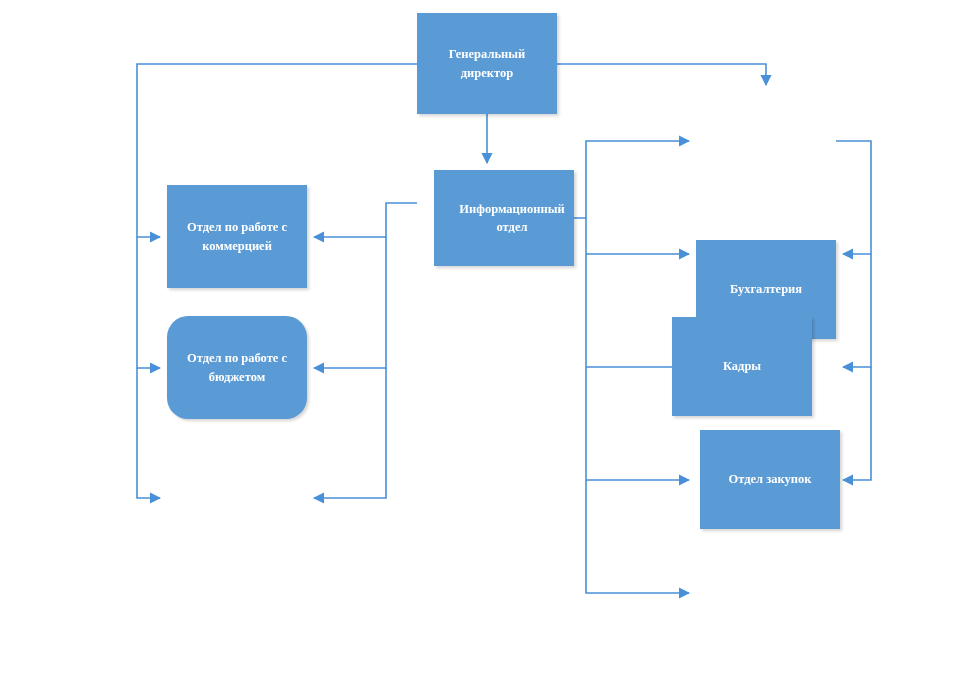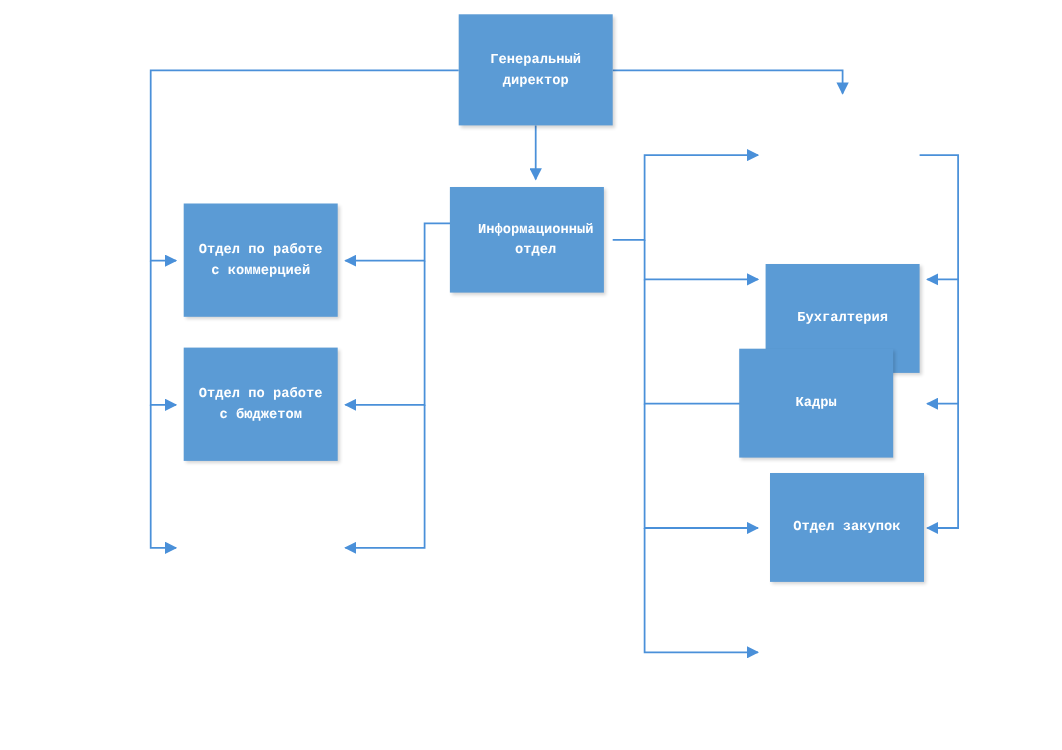--- a/index.html
+++ b/index.html
@@ -6,21 +6,21 @@
     margin: 0;
     padding: 0;
     background: #ffffff;
   }
   #canvas {
     position: relative;
     width: 965px;
     height: 682px;
     background: #ffffff;
     overflow: hidden;
-    font-family: Liberation Mono, monospace;
+    font-family: Liberation Serif, serif;
   }
   #connector-layer {
     position: absolute;
     left: 0;
     top: 0;
     width: 965px;
     height: 682px;
     pointer-events: none;
   }
   .node {
@@ -36,23 +36,23 @@
     font-size: 12.5px;
     line-height: 1.45;
     padding: 4px 8px;
     box-shadow: 2px 2px 3px rgba(0,0,0,0.17);
   }
   .node .node-label {
     display: block;
     width: 100%;
   }
   .node-ceo        { left: 417px; top: 13px;  width: 140px; height: 101px; }
-  .node-info       { left: 409px; top: 170px; width: 140px; height: 96px; padding-left: 24px; }
+  .node-info       { left: 434px; top: 170px; width: 140px; height: 96px; padding-left: 24px; }
   .node-commerce   { left: 167px; top: 185px; width: 140px; height: 103px; text-align: center; }
-  .node-budget     { left: 167px; top: 316px; width: 140px; height: 103px; }
+  .node-budget     { left: 167px; top: 316px; width: 140px; height: 103px; border-radius: 21px; }
   .node-clients    { left: 167px; top: 446px; width: 140px; height: 103px; }
   .node-finance    { left: 696px; top: 92px;  width: 140px; height: 98px; }
   .node-accounting { left: 696px; top: 204px; width: 140px; height: 99px; margin-top: 36px; }
   .node-hr         { left: 672px; top: 317px; width: 140px; height: 99px; }
   .node-purchasing { left: 700px; top: 430px; width: 140px; height: 99px; }
   .node-training   { left: 696px; top: 543px; width: 140px; height: 99px; }
 </style>
 </head>
 <body>
 

